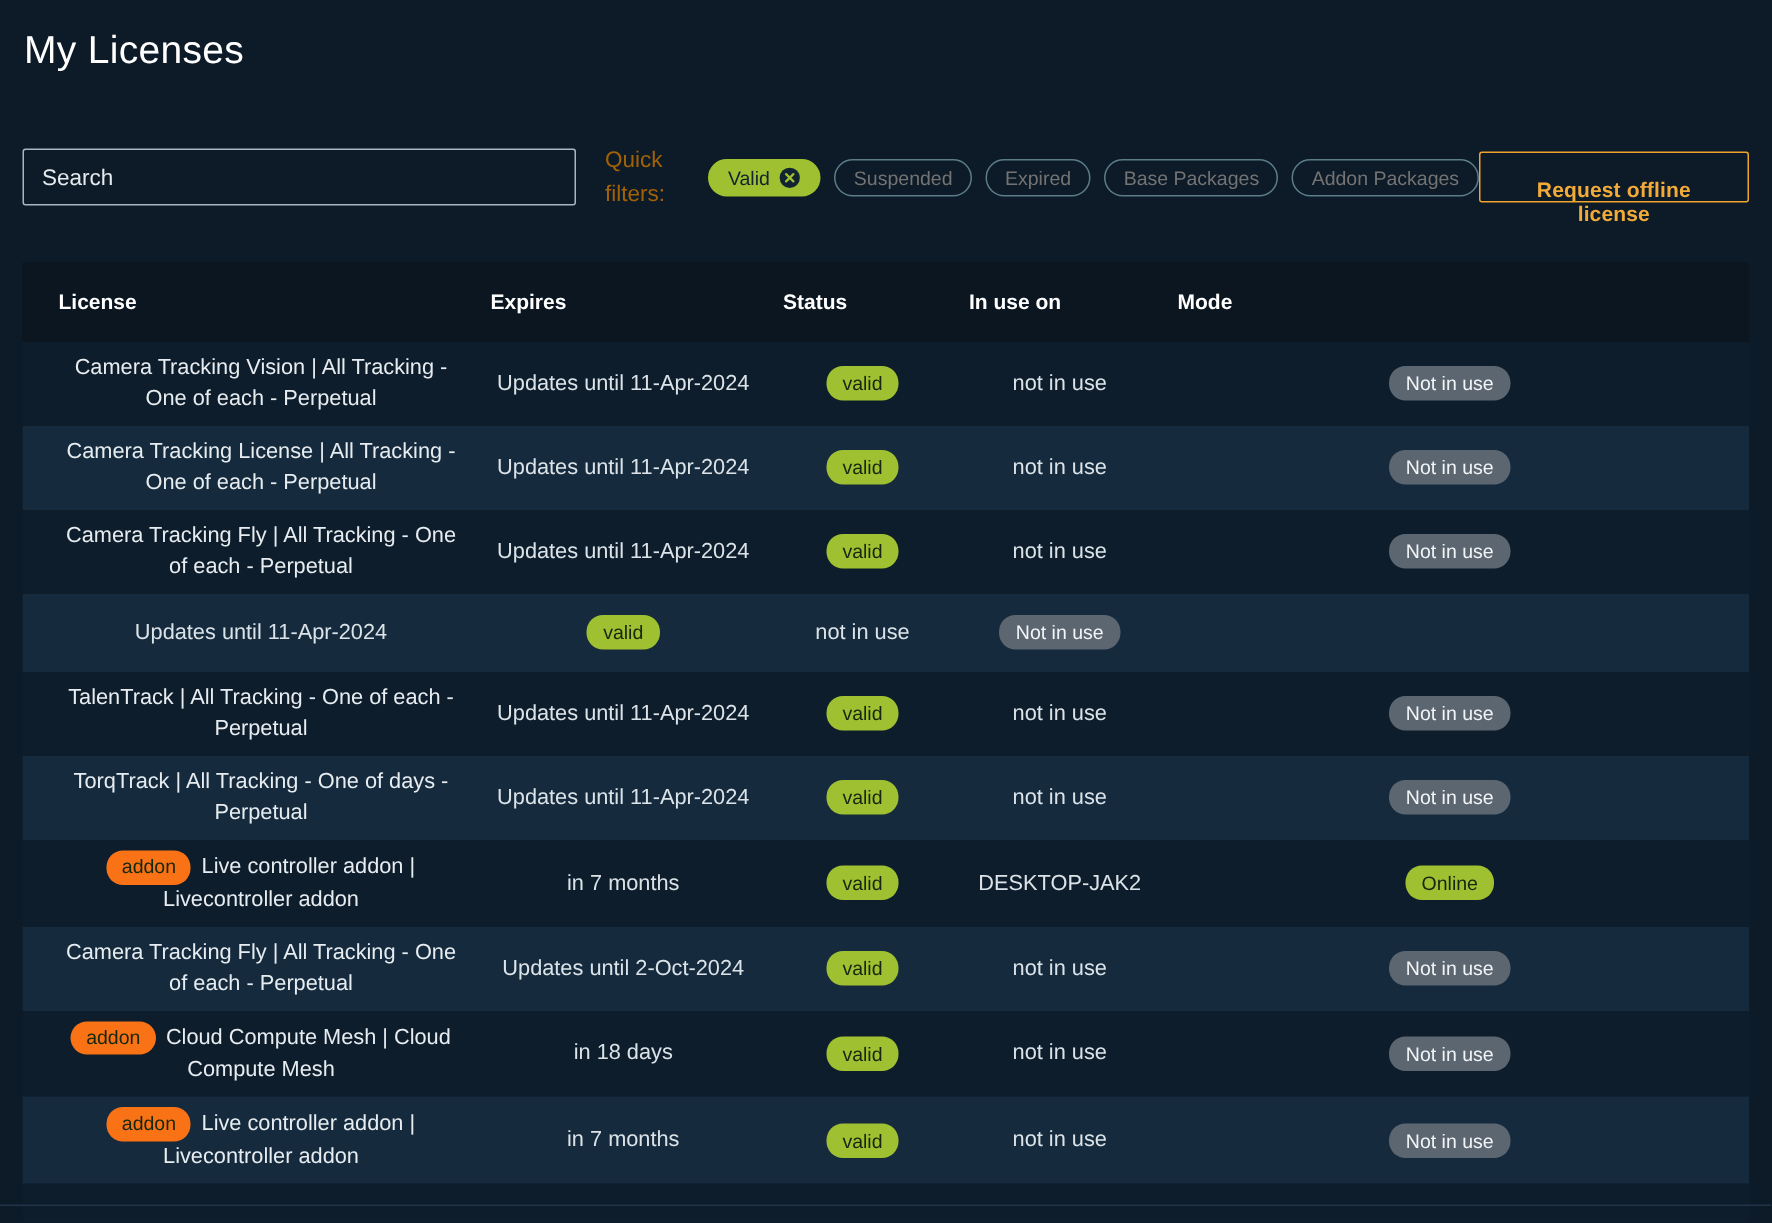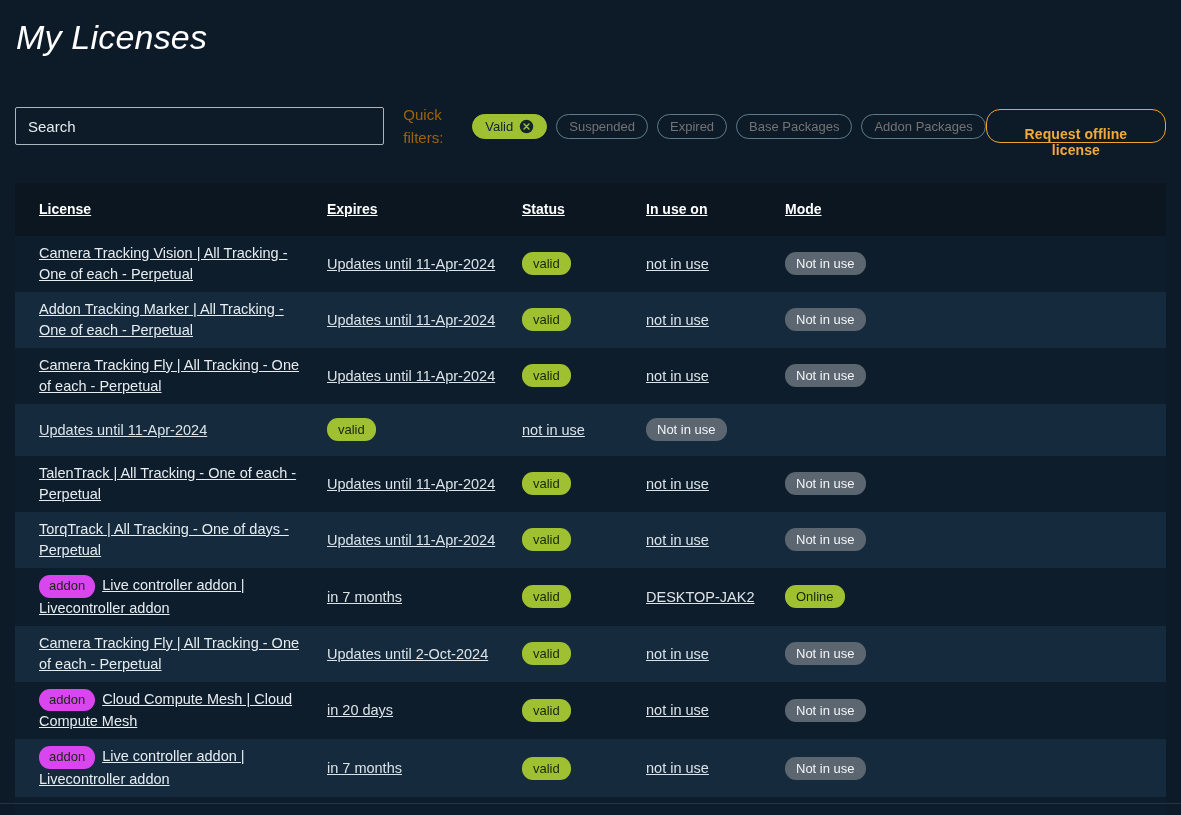--- a/index.html
+++ b/index.html
@@ -6,26 +6,25 @@
   html, body { width: 1181px; height: 815px; overflow: hidden; }
   body {
     background: #0d1b28;
     color: #eef3f6;
     font-family: "Liberation Sans", sans-serif;
     position: relative;
   }
   .page { padding: 14px 15px 0 15px; }
 
   .page-title {
-    font-size: 34px;
+    font-size: 26px;
     font-weight: 500;
     letter-spacing: 0.2px;
     margin: 4px 0 0 1px;
     color: #ffffff;
-    font-style: italic;
   }
 
   
   .toolbar {
     display: flex;
     align-items: center;
     margin-top: 46px;
   }
   .search-input {
     width: 375px;
@@ -72,21 +71,21 @@
   .chip-close {
     display: inline-flex;
     width: 15px; height: 15px;
   }
   .offline-btn {
     margin-left: auto;
     height: 32px;
     padding: 16px 13px;
     background: transparent;
     border: 1px solid #efa42e;
-    border-radius: 14px;
+    border-radius: 2px;
     color: #f2ab38;
     font-size: 14px;
     font-weight: 600;
     font-family: "Liberation Sans", sans-serif;
     cursor: pointer;
     letter-spacing: 0.1px;
   }
 
   
   .table {
@@ -103,42 +102,43 @@
     background: #0b1621;
     height: 53px;
     font-size: 14px;
     font-weight: 700;
     color: #ffffff;
   }
   .trow {
     min-height: 52px;
     font-size: 14.5px;
     color: #dbe3e8;
+    text-align: center;
   }
   .trow:nth-child(odd)  { background: #0e1d2b; }
   .trow:nth-child(even) { background: #152a3d; }
-  .cell { padding-right: 18px; text-decoration: underline; }
+  .cell { padding-right: 18px; }
   .cell.license { line-height: 1.45; padding-top: 7px; padding-bottom: 7px; color: #e6ecf0; }
 
   .pill {
     display: inline-block;
     padding: 3px 11px;
     border-radius: 11px;
     font-size: 13px;
     line-height: 1.35;
     white-space: nowrap;
   }
   .pill.lime { background: #9fc131; color: #16270f; font-weight: 500; }
   .pill.gray { background: #5c6670; color: #f2f5f7; }
   .addon-badge {
     display: inline-block;
     padding: 2px 10px;
     border-radius: 11px;
     font-size: 13px;
-    background: #d946ef;
+    background: #f97316;
     color: #16270f;
     font-weight: 500;
     margin-right: 7px;
   }
 
   
   .tfoot {
     display: flex;
     align-items: center;
     justify-content: flex-end;
@@ -207,21 +207,21 @@
 
       <div class="trow">
         <div class="cell license"><span>Camera Tracking Vision | All Tracking - One of each - Perpetual</span></div>
         <div class="cell">Updates until 11-Apr-2024</div>
         <div class="cell"><span class="pill lime">valid</span></div>
         <div class="cell">not in use</div>
         <div class="cell"><span class="pill gray">Not in use</span></div>
       </div>
 
       <div class="trow">
-        <div class="cell license"><span>Addon Tracking Marker | All Tracking - One of each - Perpetual</span></div>
+        <div class="cell license"><span>Camera Tracking License | All Tracking - One of each - Perpetual</span></div>
         <div class="cell">Updates until 11-Apr-2024</div>
         <div class="cell"><span class="pill lime">valid</span></div>
         <div class="cell">not in use</div>
         <div class="cell"><span class="pill gray">Not in use</span></div>
       </div>
 
       <div class="trow">
         <div class="cell license"><span>Camera Tracking Fly | All Tracking - One of each - Perpetual</span></div>
         <div class="cell">Updates until 11-Apr-2024</div>
         <div class="cell"><span class="pill lime">valid</span></div>
@@ -263,21 +263,21 @@
       <div class="trow">
         <div class="cell license"><span>Camera Tracking Fly | All Tracking - One of each - Perpetual</span></div>
         <div class="cell">Updates until 2-Oct-2024</div>
         <div class="cell"><span class="pill lime">valid</span></div>
         <div class="cell">not in use</div>
         <div class="cell"><span class="pill gray">Not in use</span></div>
       </div>
 
       <div class="trow">
         <div class="cell license"><span class="addon-badge">addon</span><span>Cloud Compute Mesh | Cloud Compute Mesh</span></div>
-        <div class="cell">in 20 days</div>
+        <div class="cell">in 18 days</div>
         <div class="cell"><span class="pill lime">valid</span></div>
         <div class="cell">not in use</div>
         <div class="cell"><span class="pill gray">Not in use</span></div>
       </div>
 
       <div class="trow">
         <div class="cell license"><span class="addon-badge">addon</span><span>Live controller addon | Livecontroller addon</span></div>
         <div class="cell">in 7 months</div>
         <div class="cell"><span class="pill lime">valid</span></div>
         <div class="cell">not in use</div>

